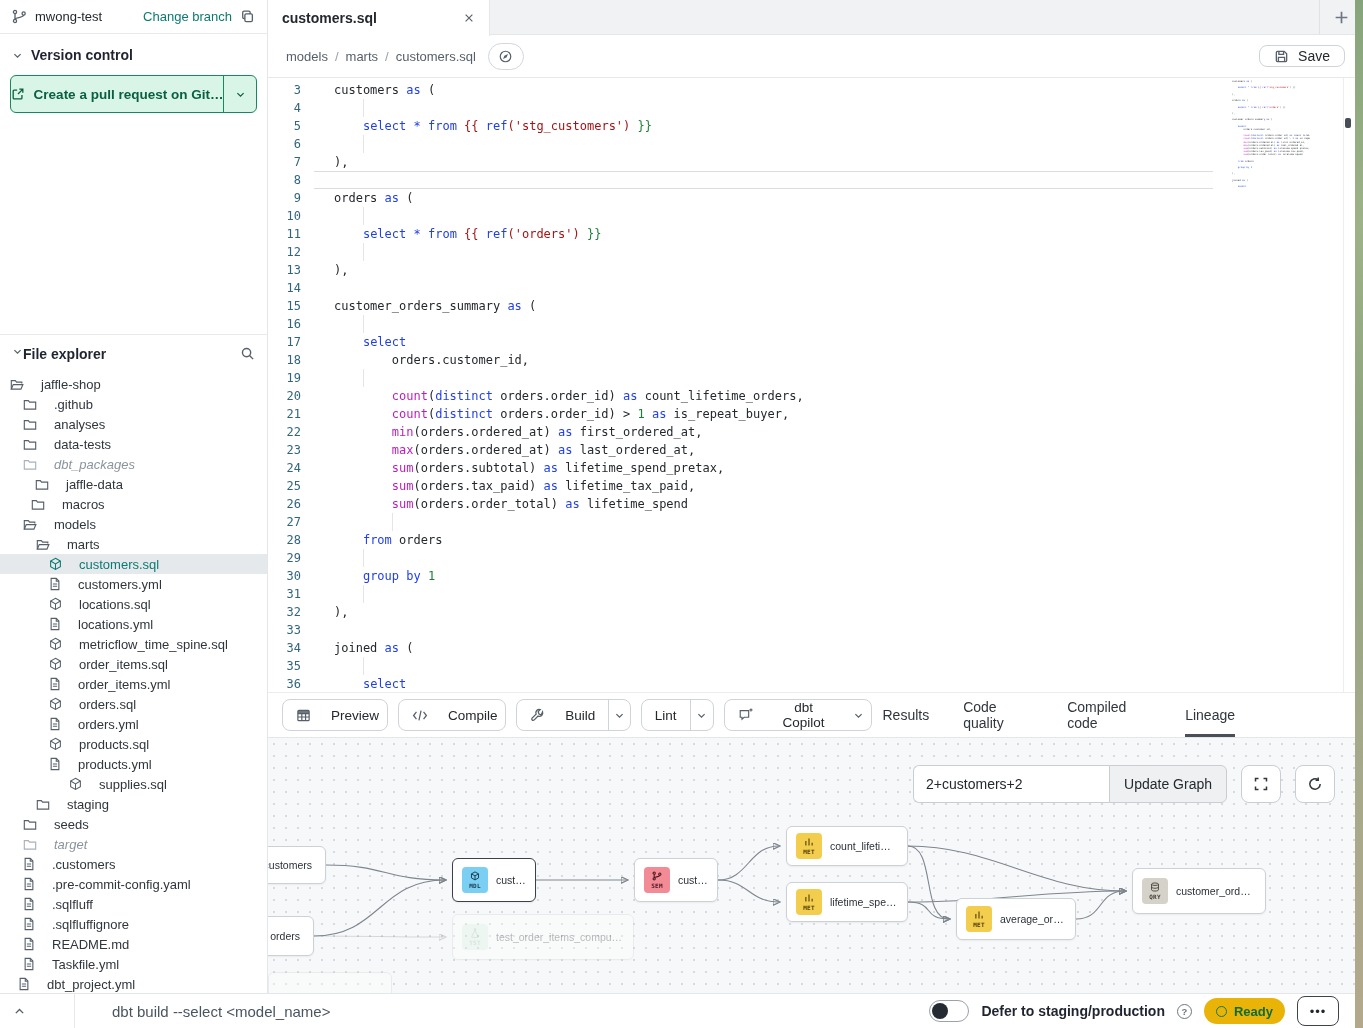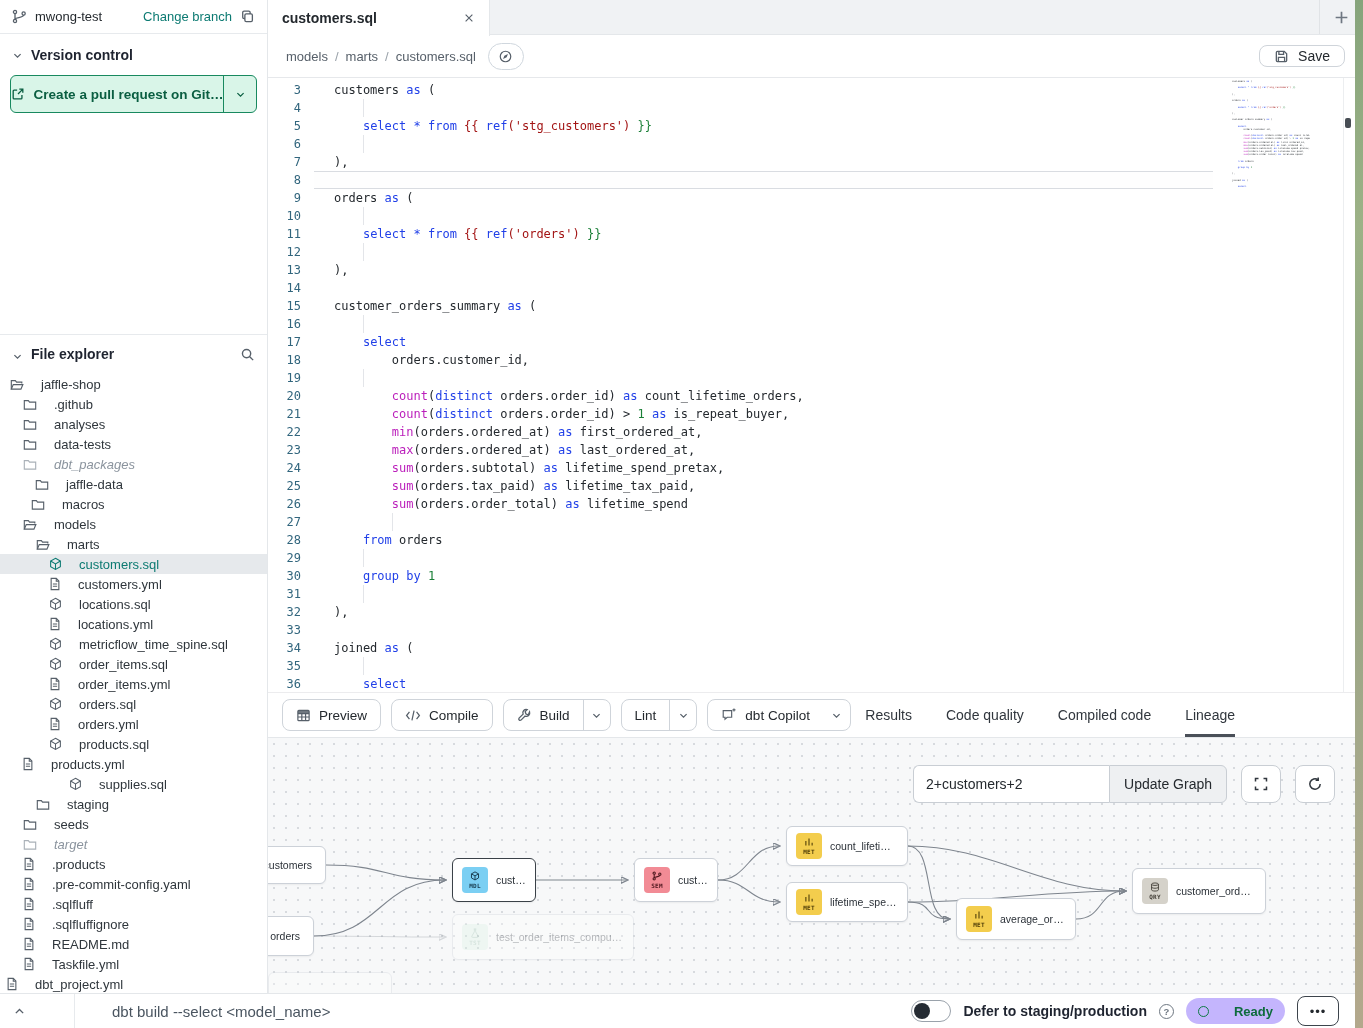--- a/index.html
+++ b/index.html
@@ -20,21 +20,21 @@
   .sb-change{margin-left:auto;font-size:13px;color:#0c7a72;cursor:pointer}
   .icon{display:inline-flex;align-items:center;justify-content:center;color:#57606a}
   .vc{height:300px;flex:none}
   .sec-head{display:flex;align-items:center;gap:8px;padding:13px 12px 10px;font-size:14px;font-weight:bold;color:#1f2430}
   .pr-btn{margin:2px 10px;height:38px;display:flex;align-items:stretch;background:#d9f5e8;
     border:1px solid #18895f;border-radius:6px;overflow:hidden;cursor:pointer}
   .pr-main{flex:1;display:flex;align-items:center;justify-content:center;gap:9px;
     font-size:13.5px;font-weight:600;color:#0a5e41;white-space:nowrap;overflow:hidden}
   .pr-split{width:33px;display:flex;align-items:center;justify-content:center;border-left:1px solid #18895f;color:#0a5e41}
   .fe{flex:1;border-top:1px solid #e7eaed;display:flex;flex-direction:column;overflow:hidden}
-  .fe-head{display:flex;align-items:flex-end;gap:8px;padding:11px 12px 8px;font-size:14px;font-weight:bold;color:#1f2430}
+  .fe-head{display:flex;align-items:flex-start;padding:11px 12px 8px;font-size:14px;font-weight:bold;color:#1f2430}
   .fe-search{margin-left:auto;color:#57606a}
   .tree{flex:1;overflow:hidden;padding-top:4px}
   .tree-row{height:20px;display:flex;align-items:center;gap:17px;font-size:13px;color:#2f363c;cursor:pointer;white-space:nowrap}
   .tree-row .t-icon{color:#57606a;flex:none}
   .tree-row.selected{background:#e6e9ec;color:#0c7a72}
   .tree-row.selected .t-icon{color:#0c7a72}
   .tree-row.dim{color:#8b949e;font-style:italic}
   .tree-row.dim .t-icon{color:#aab1b8}
 
   
@@ -66,21 +66,21 @@
   .minimap{position:absolute;top:2px;right:53px;width:78px;font-size:2.4px;line-height:3.2px;
     white-space:pre;pointer-events:none;opacity:.95}
   .minimap .mrow{height:3.2px;overflow:hidden}
   .vscroll{position:absolute;top:0;right:12px;width:8px;bottom:0;border-left:1px solid #eceef0}
   .vscroll .handle{position:absolute;top:40px;left:1px;width:6px;height:10px;background:#474d54;border-radius:2px}
 
   
   .toolbar{height:46px;flex:none;display:flex;align-items:center;padding:0 0 0 14px;gap:10px;border-top:1px solid #ececee;border-bottom:1px solid #e4e7ea;background:#fff}
   .tbtn{height:32px;display:flex;align-items:center;border:1px solid #cfd4da;border-radius:8px;background:#fff;
     font-size:13.5px;color:#24292e;cursor:pointer;overflow:hidden}
-  .tbtn .cell{display:flex;align-items:center;gap:8px;padding:0 13px;height:100%}
+  .tbtn .cell{display:flex;align-items:center;gap:20px;padding:0 13px;height:100%}
   .tbtn .chev{display:flex;align-items:center;justify-content:center;width:27px;height:100%;color:#57606a}
   .tbtn .chev.divided{border-left:1px solid #cfd4da}
   .panel-tabs{margin-left:auto;margin-right:128px;display:flex;gap:34px;height:100%;align-items:stretch}
   .ptab{display:flex;align-items:center;font-size:14px;color:#30363d;cursor:pointer;border-bottom:3px solid transparent;padding-top:3px}
   .ptab.active{border-bottom-color:#4a5058;font-weight:500}
 
   
   .lineage{height:255px;flex:none;position:relative;overflow:hidden;background:#f7f8f9;
     background-image:radial-gradient(#d7dade 1px,transparent 1.2px);background-size:12px 12px}
   .lin-controls{position:absolute;top:27px;right:28px;display:flex;align-items:center;gap:14px;z-index:10}
@@ -112,21 +112,21 @@
     border-right:1px solid #e7eaed;color:#57606a;cursor:pointer}
   .cmd-input{flex:1;height:100%;border:none;outline:none;padding-left:37px;font-size:15px;color:#3f4954;
     font-family:"Liberation Sans",sans-serif;background:transparent}
   .cmd-input::placeholder{color:#4a5560;opacity:1}
   .sb-right{display:flex;align-items:center;gap:12px;padding-right:24px}
   .toggle{width:40px;height:22px;border:1px solid #9aa2ab;border-radius:11px;position:relative;background:#fff;cursor:pointer;flex:none}
   .toggle .knob{position:absolute;left:2px;top:2px;width:16px;height:16px;border-radius:50%;background:#252b33}
   .defer-label{font-size:14px;font-weight:bold;color:#1f2430}
   .qmark{width:15px;height:15px;border:1.3px solid #6e7781;border-radius:50%;color:#6e7781;
     font-size:9.5px;display:flex;align-items:center;justify-content:center;font-weight:bold}
-  .ready-pill{height:26px;border-radius:13px;background:#c4b5fd;display:flex;align-items:center;gap:25px;
+  .ready-pill{height:26px;border-radius:13px;background:#eab308;display:flex;align-items:center;gap:7px;
     padding:4px 12px;cursor:default}
   .ready-ring{width:11px;height:11px;border:1.6px solid #0f7a45;border-radius:50%}
   .ready-text{font-size:13px;font-weight:600;color:#0d6b3c}
   .dots-btn{width:42px;height:30px;border:1px solid #3d444c;border-radius:8px;background:#fff;
     display:flex;align-items:center;justify-content:center;font-size:13px;letter-spacing:1px;color:#24292e;cursor:pointer}
 </style>
 </head>
 <body>
 
 <div class="app">
@@ -352,21 +352,21 @@
           </div>
           <div class="tree-row" style="padding-left: 49px;">
             <span class="t-icon icon">
               <svg width="13" height="14" viewBox="0 0 16 17" fill="none" stroke="currentColor" stroke-width="1.3">
                 <path d="M8 1.5l6 3.4v6.9L8 15.2l-6-3.4V4.9z"></path>
                 <path d="M2 4.9l6 3.4 6-3.4 M8 8.3v6.9"></path>
               </svg>
             </span>
             <span class="t-label">products.sql</span>
           </div>
-          <div class="tree-row" style="padding-left: 22px;">
+          <div class="tree-row" style="padding-left: 49px;">
             <span class="t-icon icon">
               <svg width="12" height="14" viewBox="0 0 14 16" fill="none" stroke="currentColor" stroke-width="1.3">
                 <path d="M2.5 1.5h6l3 3v10h-9z"></path>
                 <path d="M8.5 1.5V4.8h3 M4.5 8h5 M4.5 10.6h5"></path>
               </svg>
             </span>
             <span class="t-label">products.yml</span>
           </div>
           <div class="tree-row" style="padding-left: 69px;">
             <span class="t-icon icon">
@@ -401,21 +401,21 @@
             </span>
             <span class="t-label">target</span>
           </div>
           <div class="tree-row" style="padding-left: 23px;">
             <span class="t-icon icon">
               <svg width="12" height="14" viewBox="0 0 14 16" fill="none" stroke="currentColor" stroke-width="1.3">
                 <path d="M2.5 1.5h6l3 3v10h-9z"></path>
                 <path d="M8.5 1.5V4.8h3 M4.5 8h5 M4.5 10.6h5"></path>
               </svg>
             </span>
-            <span class="t-label">.products</span>
+            <span class="t-label">.customers</span>
           </div>
           <div class="tree-row" style="padding-left: 23px;">
             <span class="t-icon icon">
               <svg width="12" height="14" viewBox="0 0 14 16" fill="none" stroke="currentColor" stroke-width="1.3">
                 <path d="M2.5 1.5h6l3 3v10h-9z"></path>
                 <path d="M8.5 1.5V4.8h3 M4.5 8h5 M4.5 10.6h5"></path>
               </svg>
             </span>
             <span class="t-label">.pre-commit-config.yaml</span>
           </div>
@@ -448,21 +448,21 @@
           </div>
           <div class="tree-row" style="padding-left: 23px;">
             <span class="t-icon icon">
               <svg width="12" height="14" viewBox="0 0 14 16" fill="none" stroke="currentColor" stroke-width="1.3">
                 <path d="M2.5 1.5h6l3 3v10h-9z"></path>
                 <path d="M8.5 1.5V4.8h3 M4.5 8h5 M4.5 10.6h5"></path>
               </svg>
             </span>
             <span class="t-label">Taskfile.yml</span>
           </div>
-          <div class="tree-row" style="padding-left: 6px;">
+          <div class="tree-row" style="padding-left: 18px;">
             <span class="t-icon icon">
               <svg width="12" height="14" viewBox="0 0 14 16" fill="none" stroke="currentColor" stroke-width="1.3">
                 <path d="M2.5 1.5h6l3 3v10h-9z"></path>
                 <path d="M8.5 1.5V4.8h3 M4.5 8h5 M4.5 10.6h5"></path>
               </svg>
             </span>
             <span class="t-label">dbt_project.yml</span>
           </div>
         </div>
     </div>

